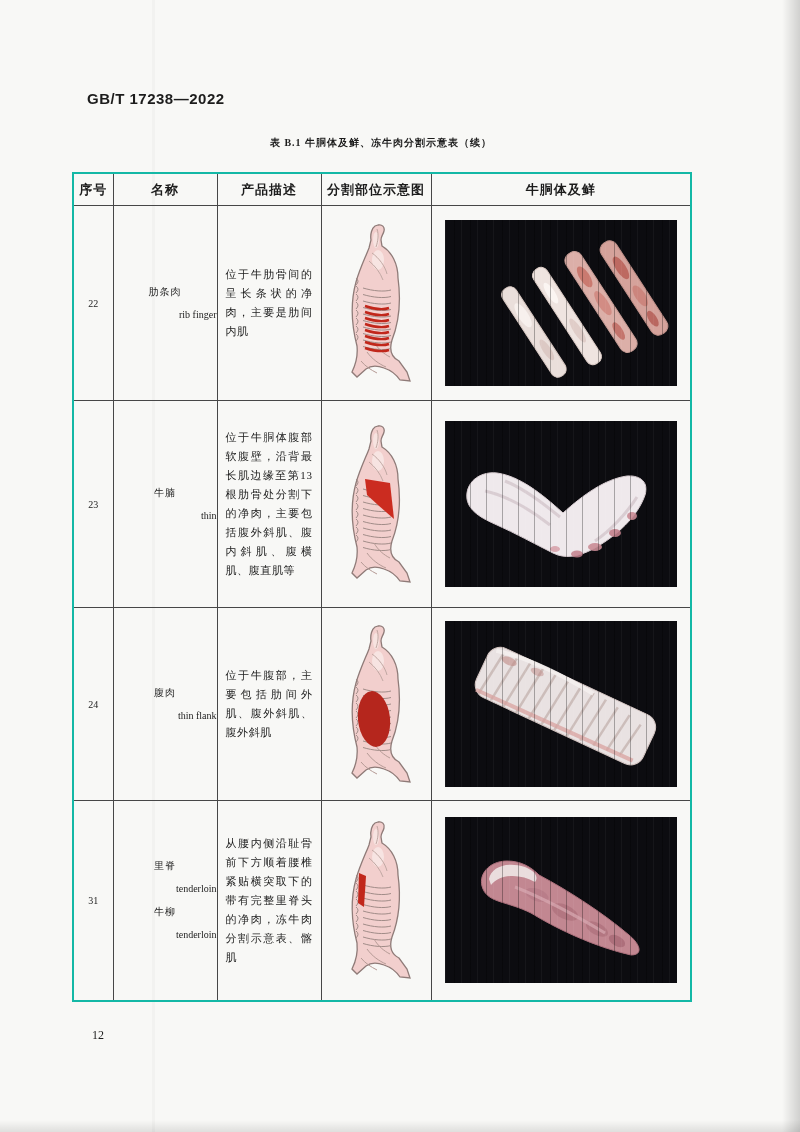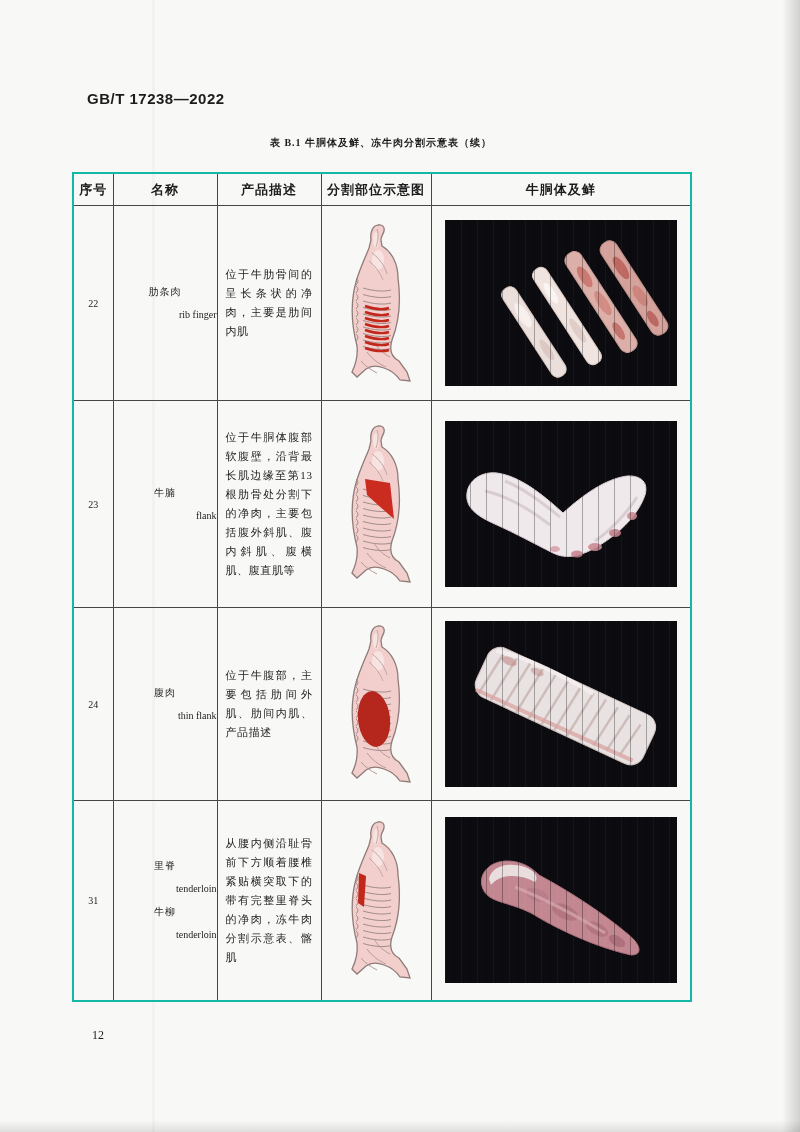--- a/index.html
+++ b/index.html
@@ -153,21 +153,21 @@
             </g>
           </svg>
         </div>
       </td>
     </tr>
 
     <tr style="height:207px">
       <td class="c-no">23</td>
       <td class="c-name">
         <div>牛腩</div>
-        <div class="en">flank</div>
+        <div class="en">thin</div>
       </td>
       <td class="c-desc">位于牛胴体腹部软腹壁，沿背最长肌边缘至第13根肋骨处分割下的净肉，主要包括腹外斜肌、腹内斜肌、腹横肌、腹直肌等</td>
       <td>
         <svg class="diag" width="96" height="162" viewBox="0 0 96 162">
           <use href="#carcass"></use>
           <path d="M37 56 L62 60 L66 96 L50 82 L39 72 Z" fill="#cb2c20"></path>
         </svg>
       </td>
       <td>
         <div class="photo">
@@ -186,21 +186,21 @@
         </div>
       </td>
     </tr>
 
     <tr style="height:193px">
       <td class="c-no">24</td>
       <td class="c-name">
         <div>腹肉</div>
         <div class="en">thin flank</div>
       </td>
-      <td class="c-desc">位于牛腹部，主要包括肋间外肌、肋间内肌、产品描述</td>
+      <td class="c-desc">位于牛腹部，主要包括肋间外肌、腹外斜肌、腹外斜肌</td>
       <td>
         <svg class="diag" width="96" height="162" viewBox="0 0 96 162">
           <use href="#carcass"></use>
           <ellipse cx="46" cy="96" rx="16" ry="28" transform="rotate(-6 46 96)" fill="#b5261d"></ellipse>
         </svg>
       </td>
       <td>
         <div class="photo">
           <svg width="232" height="166" viewBox="0 0 232 166">
             <g transform="translate(120,86) rotate(25)">

